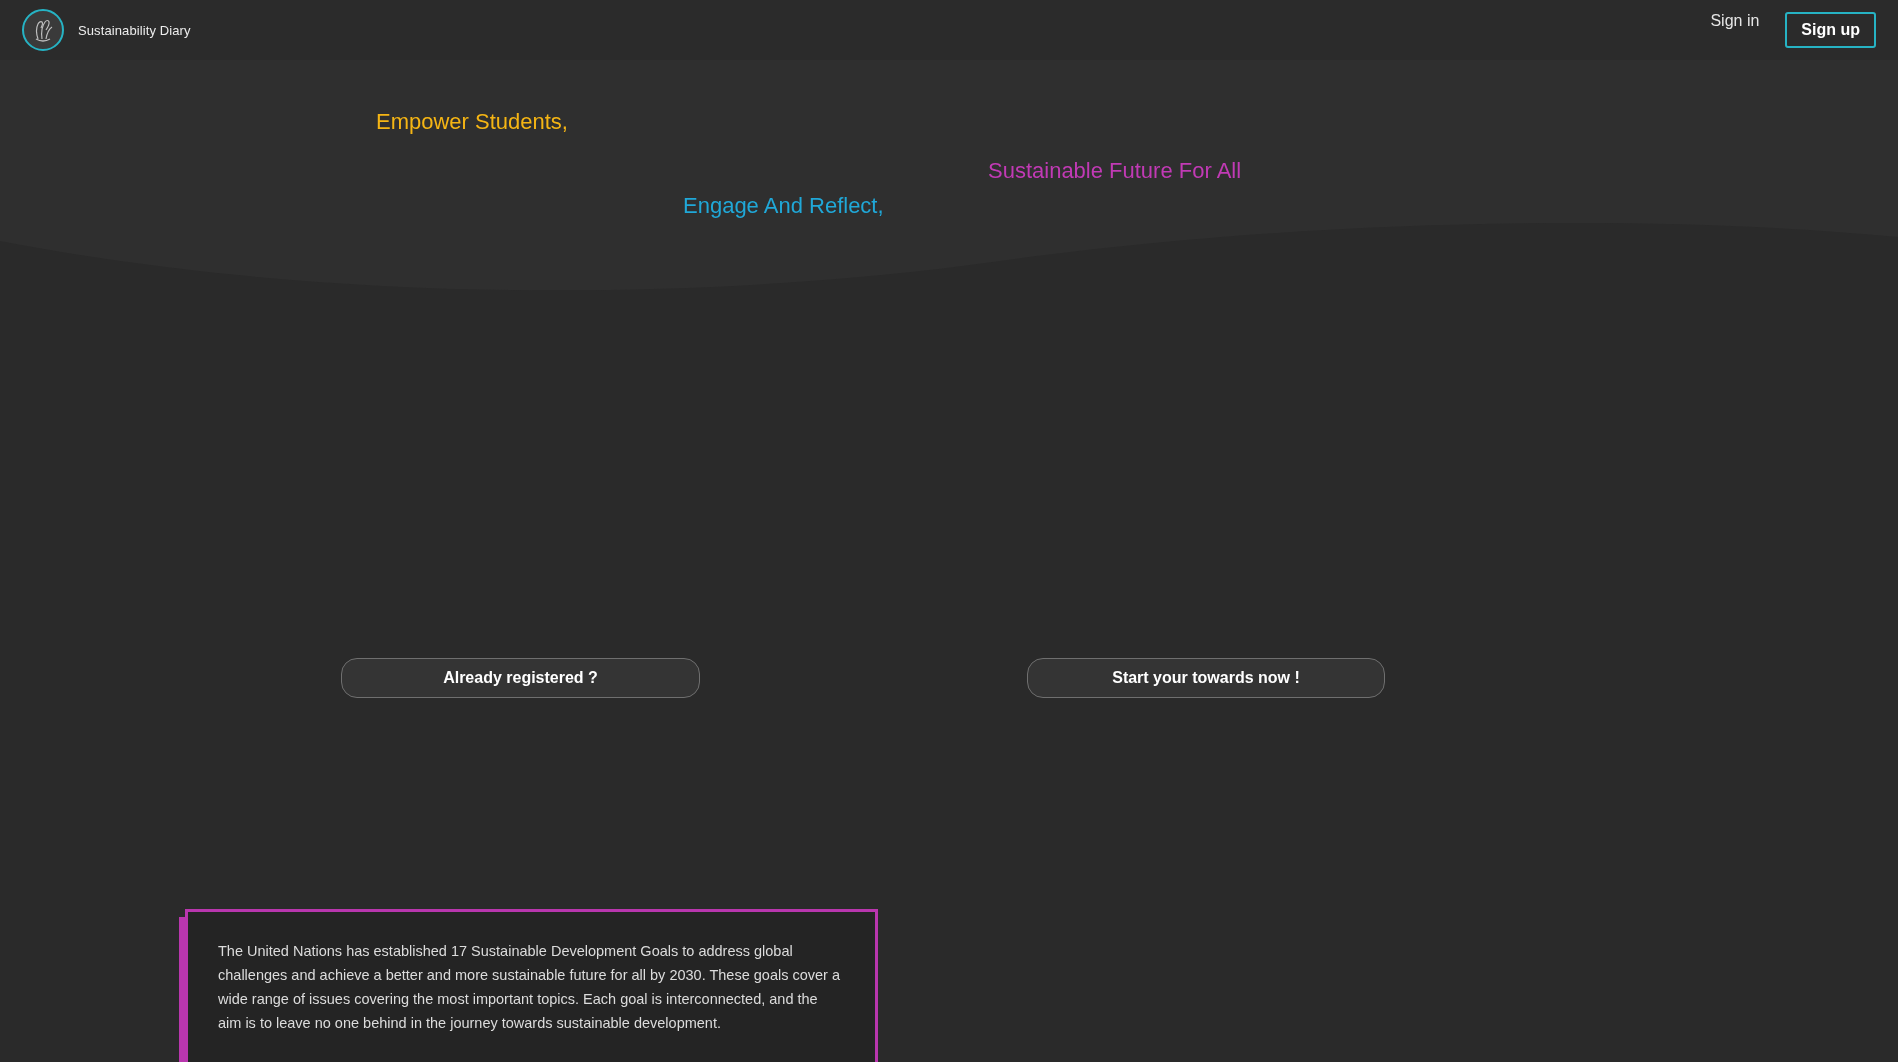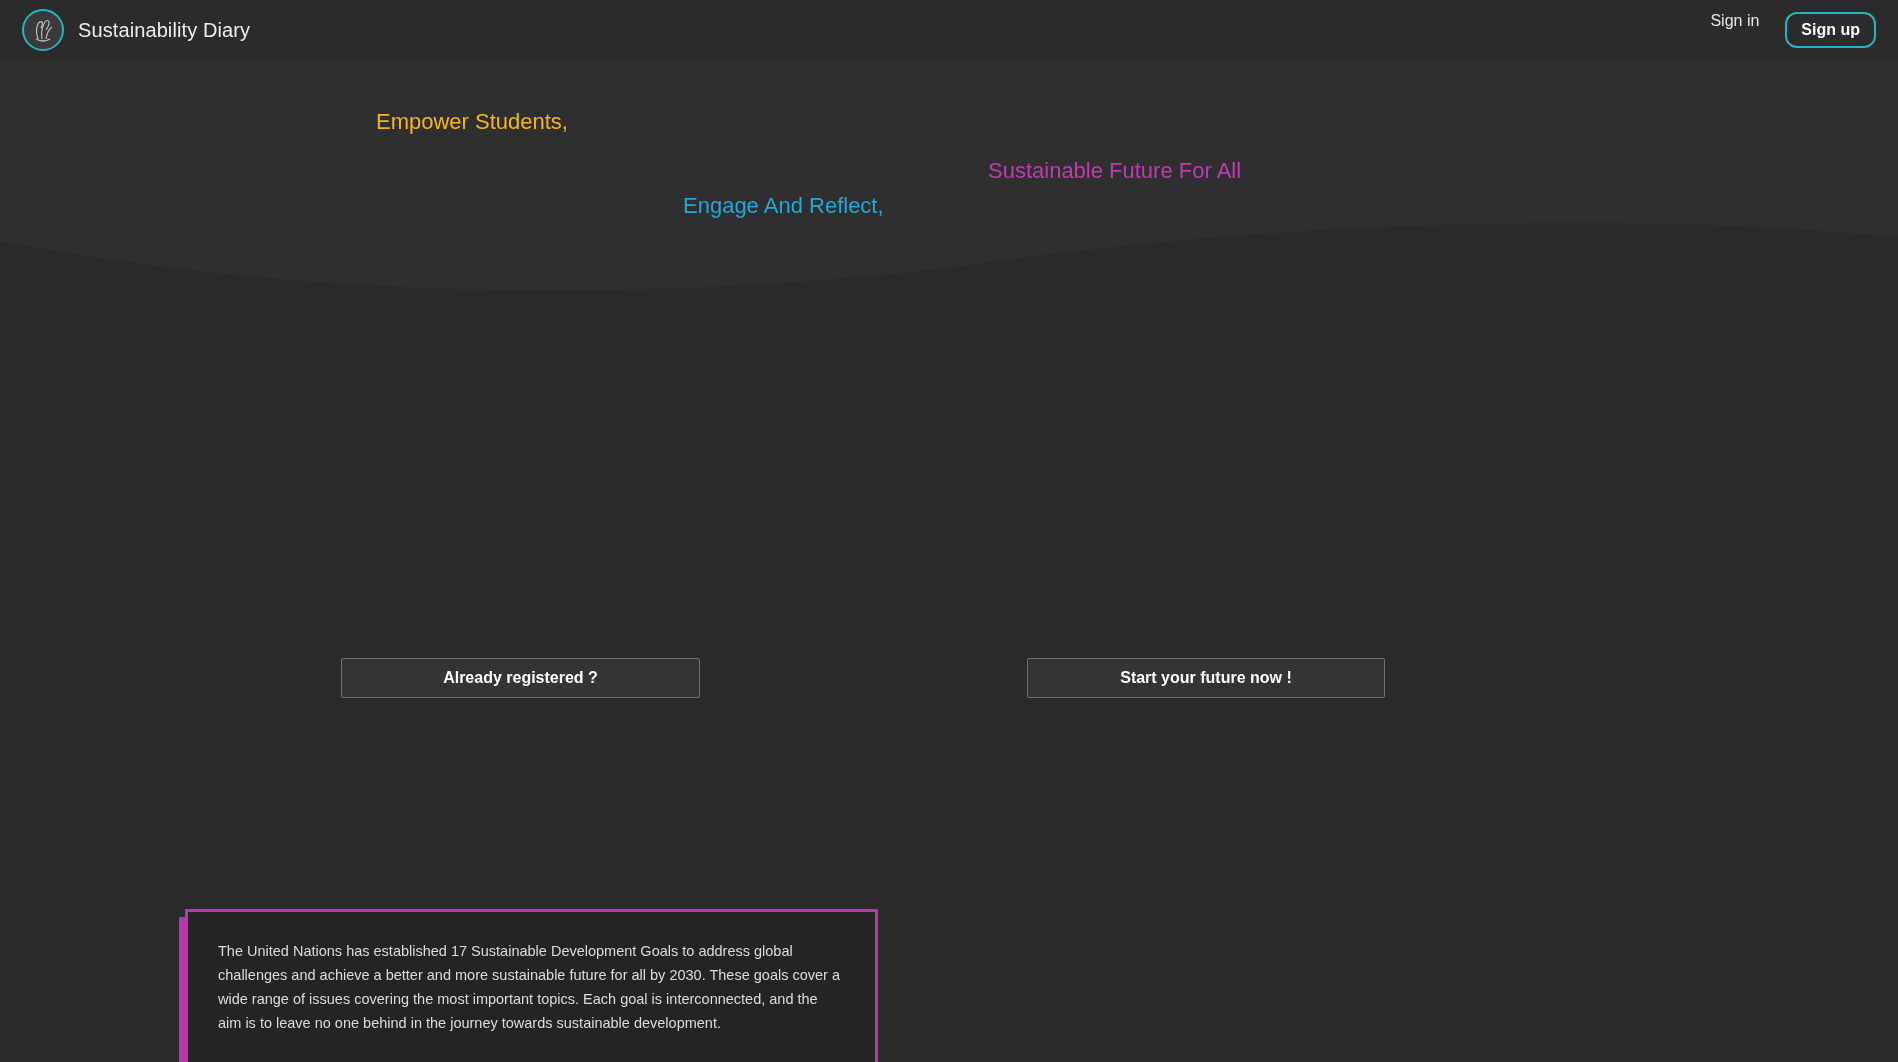--- a/index.html
+++ b/index.html
@@ -37,42 +37,42 @@
     height: 42px;
     border-radius: 50%;
     border: 2px solid #26b3c4;
     background: #3a3a3a;
     display: flex;
     align-items: center;
     justify-content: center;
     overflow: hidden;
   }
   .brand-name {
-    font-size: 20px;
+    font-size: 13px;
     color: #ededed;
     letter-spacing: .1px;
   }
   .header-right {
     margin-left: auto;
     display: flex;
     gap: 26px;
   }
   .signin-link {
     font-size: 16px;
     color: #e6e6e6;
     text-decoration: none;
     cursor: pointer;
   }
   .signup-btn {
     font-size: 16px;
     font-weight: bold;
     color: #ffffff;
     background: transparent;
     border: 2px solid #26b3c4;
-    border-radius: 12px;
+    border-radius: 3px;
     padding: 7px 14px;
     cursor: pointer;
     font-family: "Liberation Sans", sans-serif;
   }
 
   
   .hero {
     position: relative;
     height: 235px;
     background: #2f2f2f;
@@ -107,21 +107,21 @@
     position: relative;
     background: #2a2a2a;
     height: 767px;
   }
   .cta-btn {
     position: absolute;
     top: 363px;
     height: 40px;
     background: #343434;
     border: 1px solid #6f6f6f;
-    border-radius: 2px;
+    border-radius: 16px;
     color: #ffffff;
     font-size: 16px;
     font-weight: bold;
     cursor: pointer;
     font-family: "Liberation Sans", sans-serif;
   }
   .cta-left  { left: 341px; width: 359px; }
   .cta-right { left: 1027px; width: 358px; }
 
   
@@ -182,19 +182,19 @@
     <h1 class="headline headline-2">Engage And Reflect,</h1>
   </div>
   <svg class="wave" viewBox="0 0 1898 90" preserveAspectRatio="none">
     <path d="M0,34 C320,96 700,96 1000,54 C1300,12 1650,6 1898,30 L1898,90 L0,90 Z" fill="#2a2a2a"></path>
   </svg>
 </div>
 
 <div class="main">
 
   <button class="cta-btn cta-left">Already registered ?</button>
-  <button class="cta-btn cta-right">Start your future now !</button>
+  <button class="cta-btn cta-right">Start your towards now !</button>
 
   <div class="card card-sustainability">
     <p>The United Nations has established 17 Sustainable Development Goals to address global challenges and achieve a better and more sustainable future for all by 2030. These goals cover a wide range of issues covering the most important topics. Each goal is interconnected, and the aim is to leave no one behind in the journey towards sustainable development.</p>
   </div>
 
 </div>
 
 </body></html>

